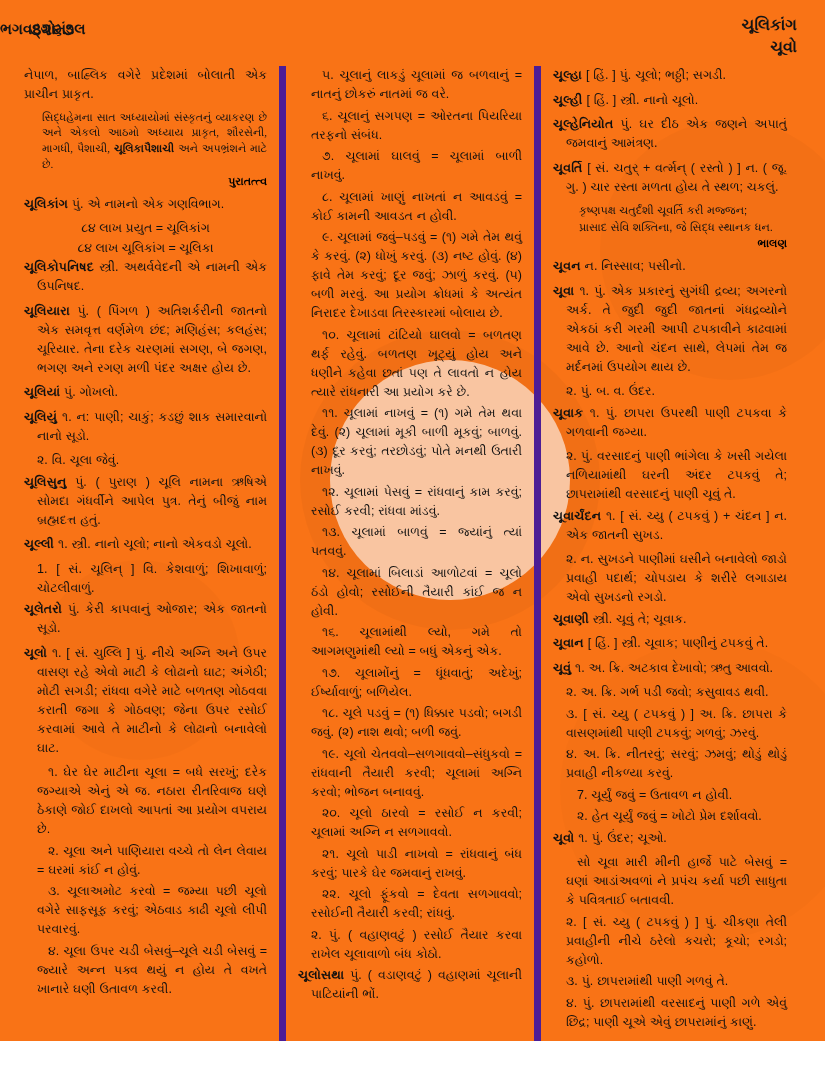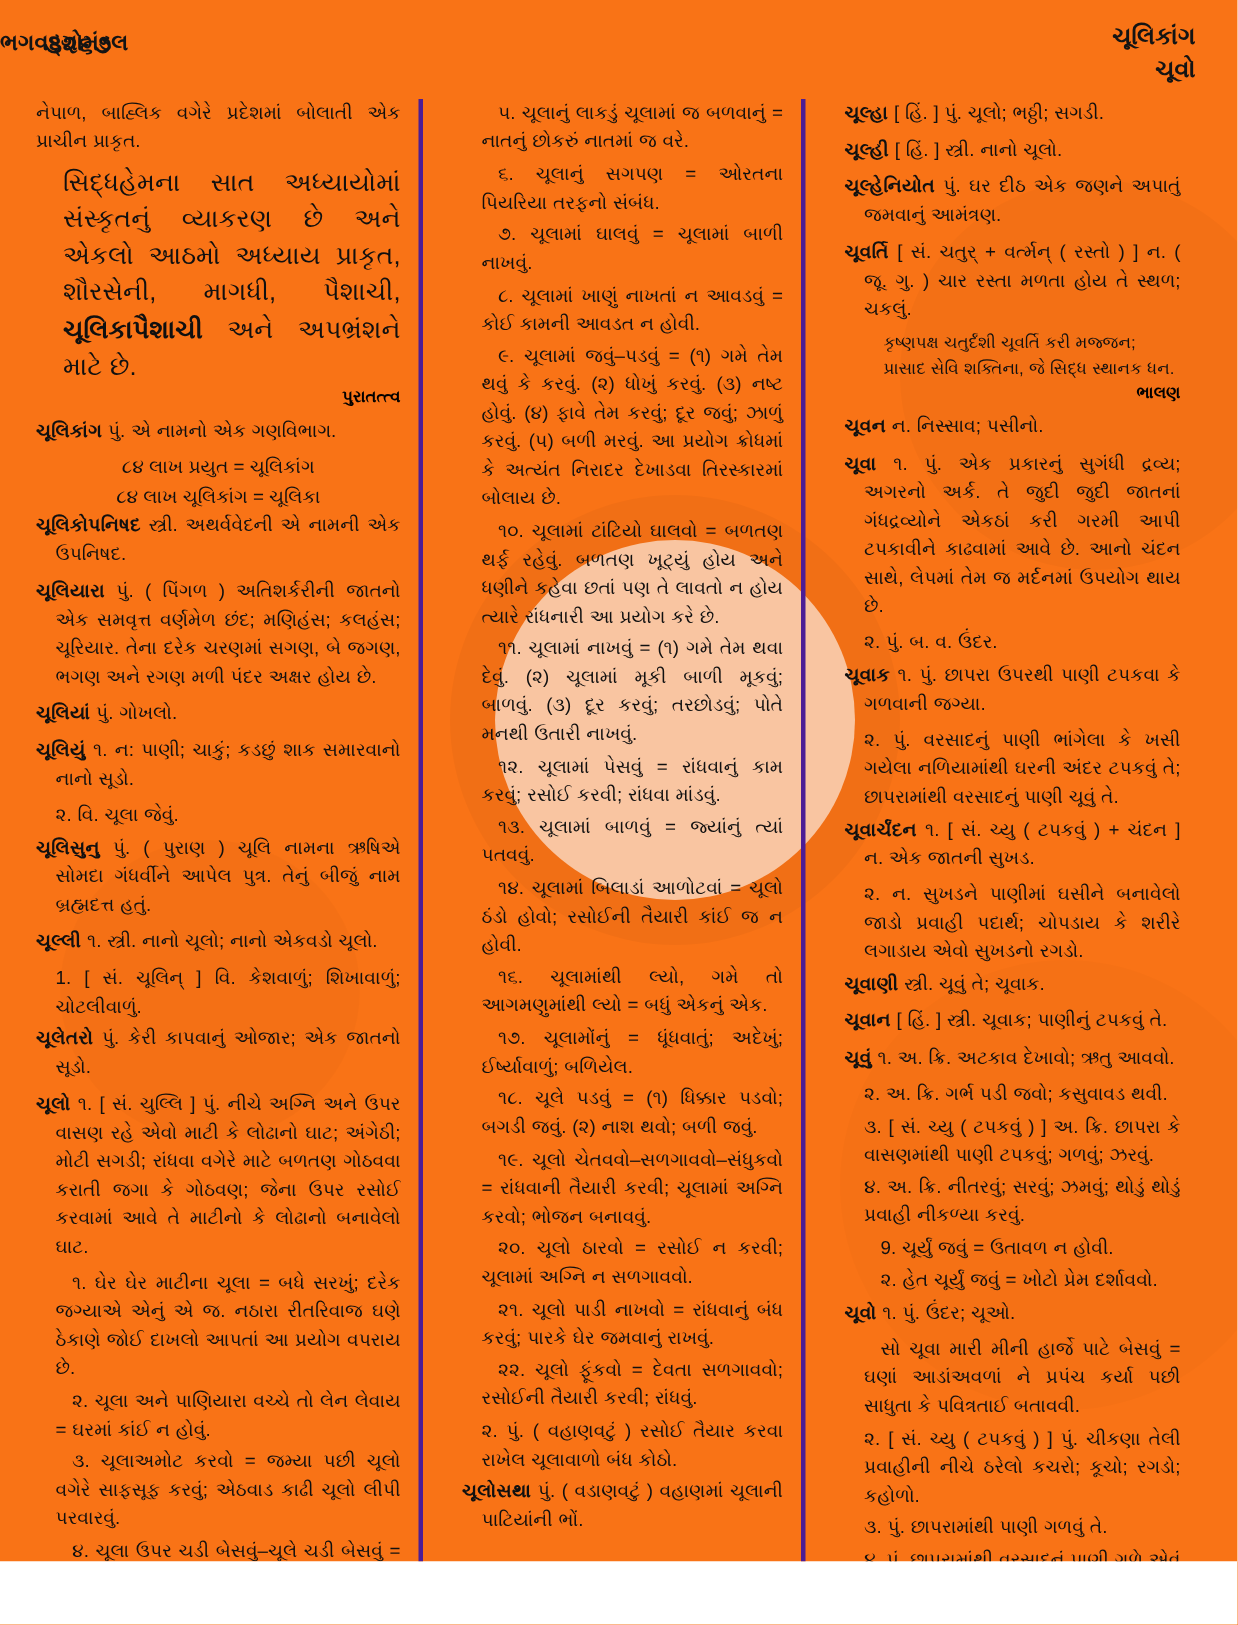--- a/index.html
+++ b/index.html
@@ -75,22 +75,22 @@
     display: flex;
     gap: 0;
   }
   .col {
     width: 252px;
     position: relative;
     padding-right: 9px;
     box-sizing: border-box;
   }
   .col + .col {
-    border-left: 3px solid #4c1d95;
-    padding-left: 26px;
+    border-left: 7px solid #4c1d95;
+    padding-left: 12px;
     margin-left: 3px;
   }
   .col-3 { width: 262px; }
 
   
   .entry {
     font-size: 12.5px;
     line-height: 1.52;
     color: #101010;
     text-align: justify;
@@ -104,24 +104,25 @@
   }
   .entry.sub {
     padding-left: 13px;
     text-indent: 0;
   }
   .entry.sub-indent {
     padding-left: 13px;
     text-indent: 11px;
   }
   .entry.small {
-    font-size: 17px;
+    font-size: 11px;
     line-height: 1.45;
     padding-left: 18px;
     text-indent: 0;
+    font-family: Liberation Serif, serif;
   }
   .entry.verse {
     font-size: 11.2px;
     line-height: 1.5;
     padding-left: 26px;
     text-indent: 0;
     text-align: left;
   }
   .headword {
     font-weight: bold;
@@ -247,21 +248,21 @@
         <div class="entry sub">૨. ન. સુખડને પાણીમાં ઘસીને બનાવેલો જાડો પ્રવાહી પદાર્થ; ચોપડાય કે શરીરે લગાડાય એવો સુખડનો રગડો.</div>
         <div class="entry hang"><span class="headword">ચૂવાણી</span> <span>સ્ત્રી. ચૂવું તે; ચૂવાક.</span></div>
         <div class="gap-sm"></div>
         <div class="entry hang"><span class="headword">ચૂવાન</span> <span>[ હિં. ] સ્ત્રી. ચૂવાક; પાણીનું ટપકવું તે.</span></div>
         <div class="gap-sm"></div>
         <div class="entry hang"><span class="headword">ચૂવું</span> <span>૧. અ. ક્રિ. અટકાવ દેખાવો; ઋતુ આવવો.</span></div>
         <div class="gap-sm"></div>
         <div class="entry sub">૨. અ. ક્રિ. ગર્ભ પડી જવો; કસુવાવડ થવી.</div>
         <div class="entry sub">૩. [ સં. ચ્યુ ( ટપકવું ) ] અ. ક્રિ. છાપરા કે વાસણમાંથી પાણી ટપકવું; ગળવું; ઝરવું.</div>
         <div class="entry sub">૪. અ. ક્રિ. નીતરવું; સરવું; ઝમવું; થોડું થોડું પ્રવાહી નીકળ્યા કરવું.</div>
-        <div class="entry sub-indent">9. ચૂર્યું જવું = ઉતાવળ ન હોવી.</div>
+        <div class="entry sub-indent">7. ચૂર્યું જવું = ઉતાવળ ન હોવી.</div>
         <div class="entry sub-indent">૨. હેત ચૂર્યું જવું = ખોટો પ્રેમ દર્શાવવો.</div>
         <div class="entry hang"><span class="headword">ચૂવો</span> <span>૧. પું. ઉંદર; ચૂઓ.</span></div>
         <div class="gap-sm"></div>
         <div class="entry sub-indent">સો ચૂવા મારી મીની હાર્જે પાટે બેસવું = ઘણાં આડાંઅવળાં ને પ્રપંચ કર્યા પછી સાધુતા કે પવિત્રતાઈ બતાવવી.</div>
         <div class="entry sub">૨. [ સં. ચ્યુ ( ટપકવું ) ] પું. ચીકણા તેલી પ્રવાહીની નીચે ઠરેલો કચરો; કૂચો; રગડો; કહોળો.</div>
         <div class="entry sub">૩. પું. છાપરામાંથી પાણી ગળવું તે.</div>
         <div class="entry sub">૪. પું. છાપરામાંથી વરસાદનું પાણી ગળે એવું છિદ્ર; પાણી ચૂએ એવું છાપરામાંનું કાણું.</div>
       </div>
     </div>
 

